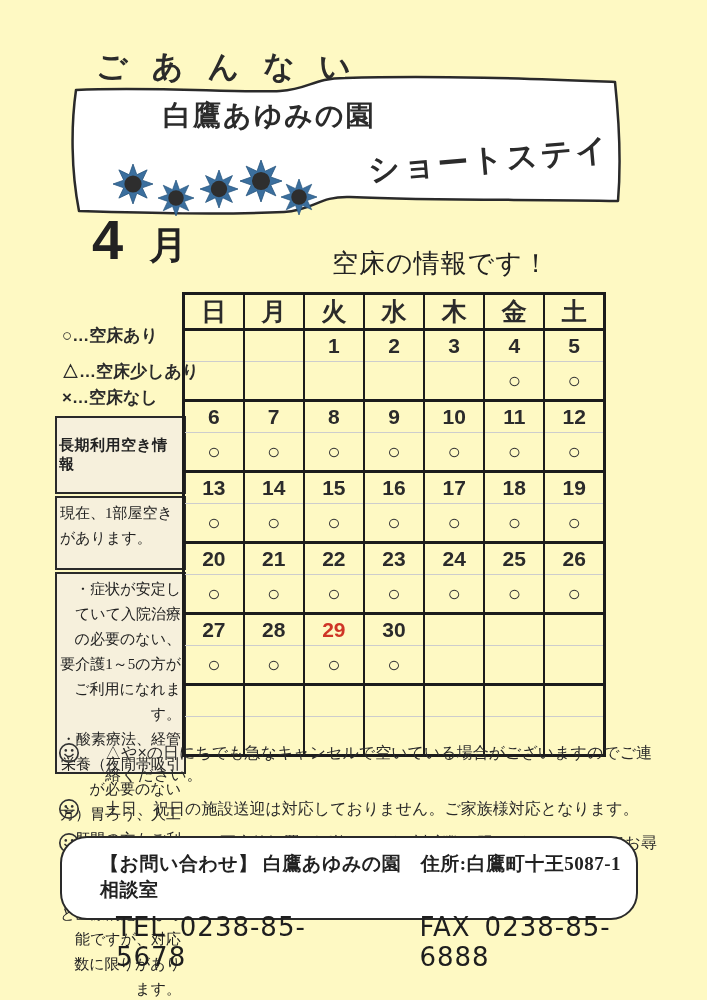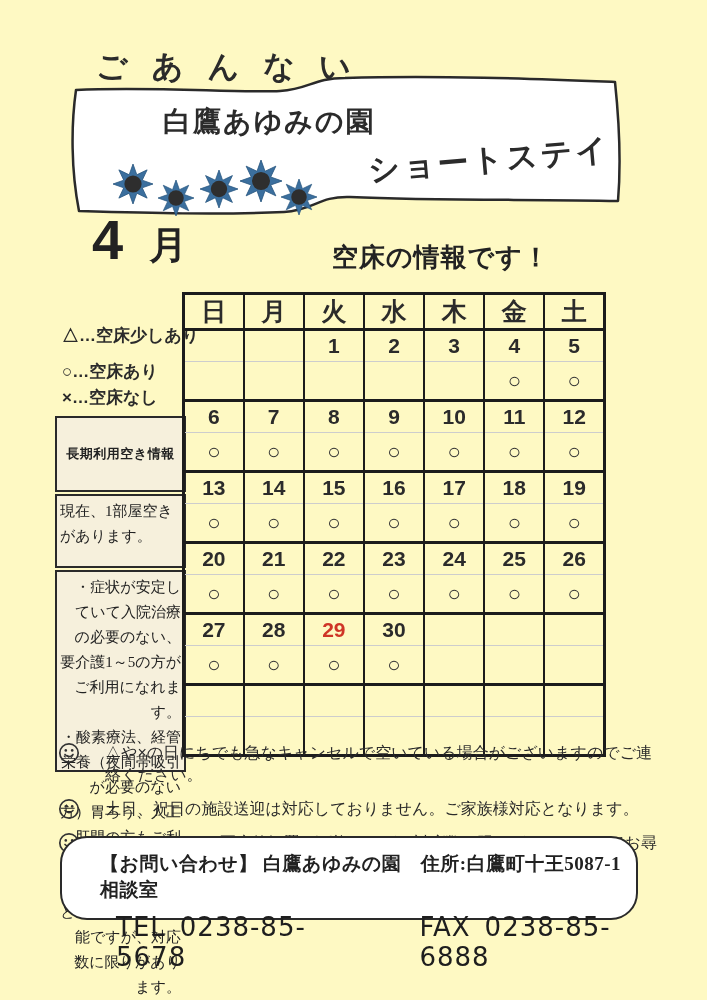--- a/index.html
+++ b/index.html
@@ -3,40 +3,40 @@
 <meta charset="utf-8">
 <style>
   html,body{margin:0;padding:0;background:#e8e8e8;}
   .page{position:relative;width:707px;height:1000px;margin:0 auto;background:#fef9c3;
         font-family:"Liberation Sans",sans-serif;color:#222;overflow:hidden;}
   .abs{position:absolute;}
 
   
   .goannai{left:96px;top:46px;font-size:31px;font-weight:bold;letter-spacing:24px;color:#2b2b2b;}
   .banner-svg{left:58px;top:70px;}
-  .facility{left:163px;top:103px;font-size:28px;font-weight:bold;letter-spacing:2px;color:#2b2b2b;}
+  .facility{left:163px;top:97px;font-size:28px;font-weight:bold;letter-spacing:2px;color:#2b2b2b;}
   .service{left:368px;top:139px;font-size:31px;font-weight:bold;letter-spacing:3px;
            transform:rotate(-5deg);color:#2b2b2b;}
   .stars-svg{left:55px;top:155px;}
 
   
   .month-row{left:92px;top:212px;display:flex;align-items:flex-start;}
   .month-num{font-size:56px;font-weight:bold;line-height:1;}
   .month-unit{font-size:38px;font-weight:bold;line-height:1;margin:14px 0 0 26px;}
-  .headline{left:332px;top:240px;font-size:26px;font-weight:bold;letter-spacing:1px;}
+  .headline{left:332px;top:246px;font-size:26px;font-weight:normal;letter-spacing:1px;}
 
   
   .legend{left:62px;top:324px;font-size:17px;font-weight:600;color:#2b2b2b;}
   .legend-line{margin:0 0 3px 0;white-space:nowrap;}
   .legend-line:first-child{margin-bottom:13px;}
 
   
   .sidebar{left:55px;top:416px;width:131px;}
   .sb-box{box-sizing:border-box;border:2px solid #2a2a2a;background:#f6f0dc;margin-bottom:2px;}
-  .sb-title{padding:27px 2px;text-align:center;font-size:13px;font-weight:bold;letter-spacing:0.5px;}
+  .sb-title{padding:18px 2px;text-align:left;font-size:15px;font-weight:bold;letter-spacing:0.5px;}
   .sb-text{font-family:"Liberation Serif","DejaVu Serif",serif;font-size:15px;line-height:25px;
            padding:3px 3px;}
   .sb-sec1{height:74px;}
   .sb-sec2{height:202px;}
   .sb-text p{margin:0;text-align:right;}
 
   
   .cal{position:absolute;left:182px;top:292px;width:424px;border-collapse:collapse;
        table-layout:fixed;border:3px solid #1c1c1c;}
   .cal th{height:30px;font-size:25px;font-weight:bold;color:#2b2b2b;
@@ -96,22 +96,22 @@
       </g>
   </svg>
 
   <div class="abs month-row">
     <span class="month-num">4</span>
     <span class="month-unit">月</span>
   </div>
   <div class="abs headline">空床の情報です！</div>
 
   <div class="abs legend">
+      <div class="legend-line">○…空床あり</div>
       <div class="legend-line">△…空床少しあり</div>
-      <div class="legend-line">○…空床あり</div>
       <div class="legend-line">×…空床なし</div>
     </div>
 
   <div class="abs sidebar">
     <div class="sb-box sb-title">長期利用空き情報</div>
     <div class="sb-box sb-text sb-sec1">現在、1部屋空きがあります。</div>
     <div class="sb-box sb-text sb-sec2">
         <p>・症状が安定していて入院治療の必要のない、要介護1～5の方がご利用になれます。</p>
         <p>・酸素療法、経管栄養（夜間帯吸引が必要のない方）胃ろう、人工肛門の方もご利用可能</p>
         <p>・インスリンなど医療的処置は可能ですが、対応数に限りがあります。</p>

